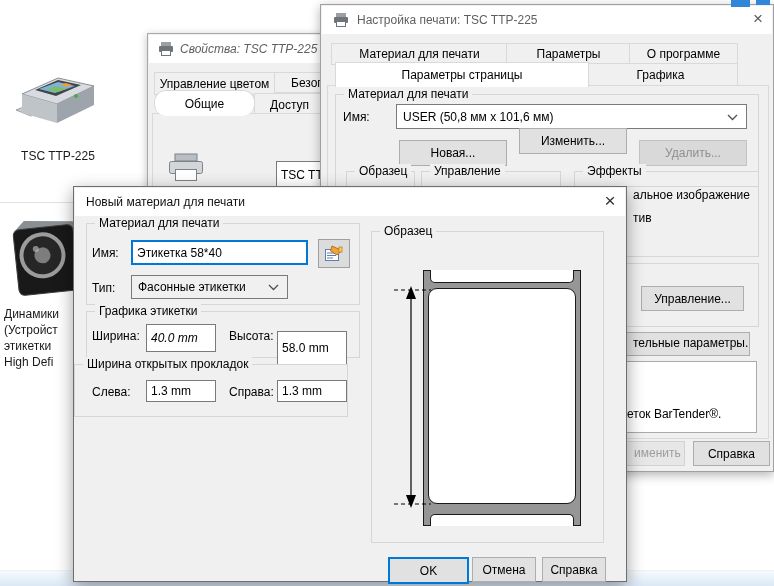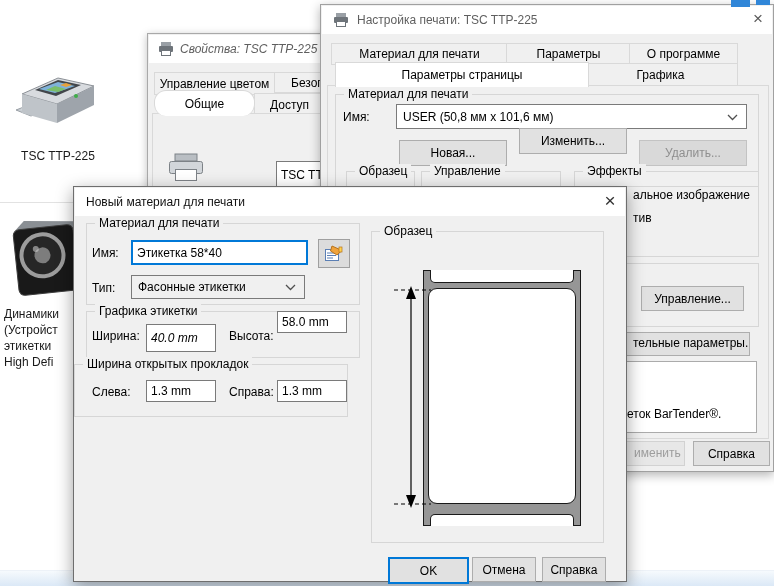--- a/index.html
+++ b/index.html
@@ -178,34 +178,34 @@
       <svg width="20" height="17" viewBox="0 0 20 17">
         <rect x="1.5" y="4.5" width="13" height="11" fill="#fff" stroke="#5b7fb4"></rect>
         <line x1="3" y1="8" x2="12" y2="8" stroke="#5b7fb4"></line>
         <line x1="3" y1="10.5" x2="12" y2="10.5" stroke="#5b7fb4"></line>
         <line x1="3" y1="13" x2="9" y2="13" stroke="#5b7fb4"></line>
         <polygon points="8,1 18,5.5 13,10 6.5,6" fill="#f0a33c" stroke="#b5731f"></polygon>
         <rect x="15" y="2" width="3" height="5" fill="#ffd24d" stroke="#b5731f" stroke-width="0.7"></rect>
       </svg>
     </div>
     <div class="lbl" style="left:18px;top:94px;">Тип:</div>
-    <div class="combo gray" style="left:57px;top:88px;width:174px;height:24px;">
+    <div class="combo gray" style="left:57px;top:88px;width:157px;height:24px;">
       <span>Фасонные этикетки</span>
       <svg class="chev" width="11" height="7" viewBox="0 0 11 7">
         <path d="M1 1 L5.5 5.5 L10 1" stroke="#505050" stroke-width="1.3" fill="none"></path>
         </svg>
     </div>
 
     <div class="fs" style="left:12px;top:124px;width:272px;height:45px;">
       <span class="lg">Графика этикетки</span>
     </div>
     <div class="lbl" style="left:18px;top:142px;">Ширина:</div>
     <input class="inp" style="left: 72px; top: 137px; width: 70px; height: 28px; font-style: italic;" value="40.0 mm">
     <div class="lbl" style="left:155px;top:142px;">Высота:</div>
-    <input class="inp" style="left: 203px; top: 124px; width: 70px; height: 22px;" value="58.0 mm">
+    <input class="inp" style="left: 203px; top: 144px; width: 70px; height: 34px;" value="58.0 mm">
 
     <div class="fs" style="left:0;top:177px;width:272px;height:51px;">
       <span class="lg">Ширина открытых прокладок</span>
     </div>
     <div class="lbl" style="left:18px;top:198px;">Слева:</div>
     <input class="inp" style="left: 72px; top: 193px; width: 70px; height: 22px;" value="1.3 mm">
     <div class="lbl" style="left:155px;top:198px;">Справа:</div>
     <input class="inp" style="left: 203px; top: 193px; width: 70px; height: 22px;" value="1.3 mm">
 
     <div class="fs" style="left:297px;top:44px;width:231px;height:310px;">

